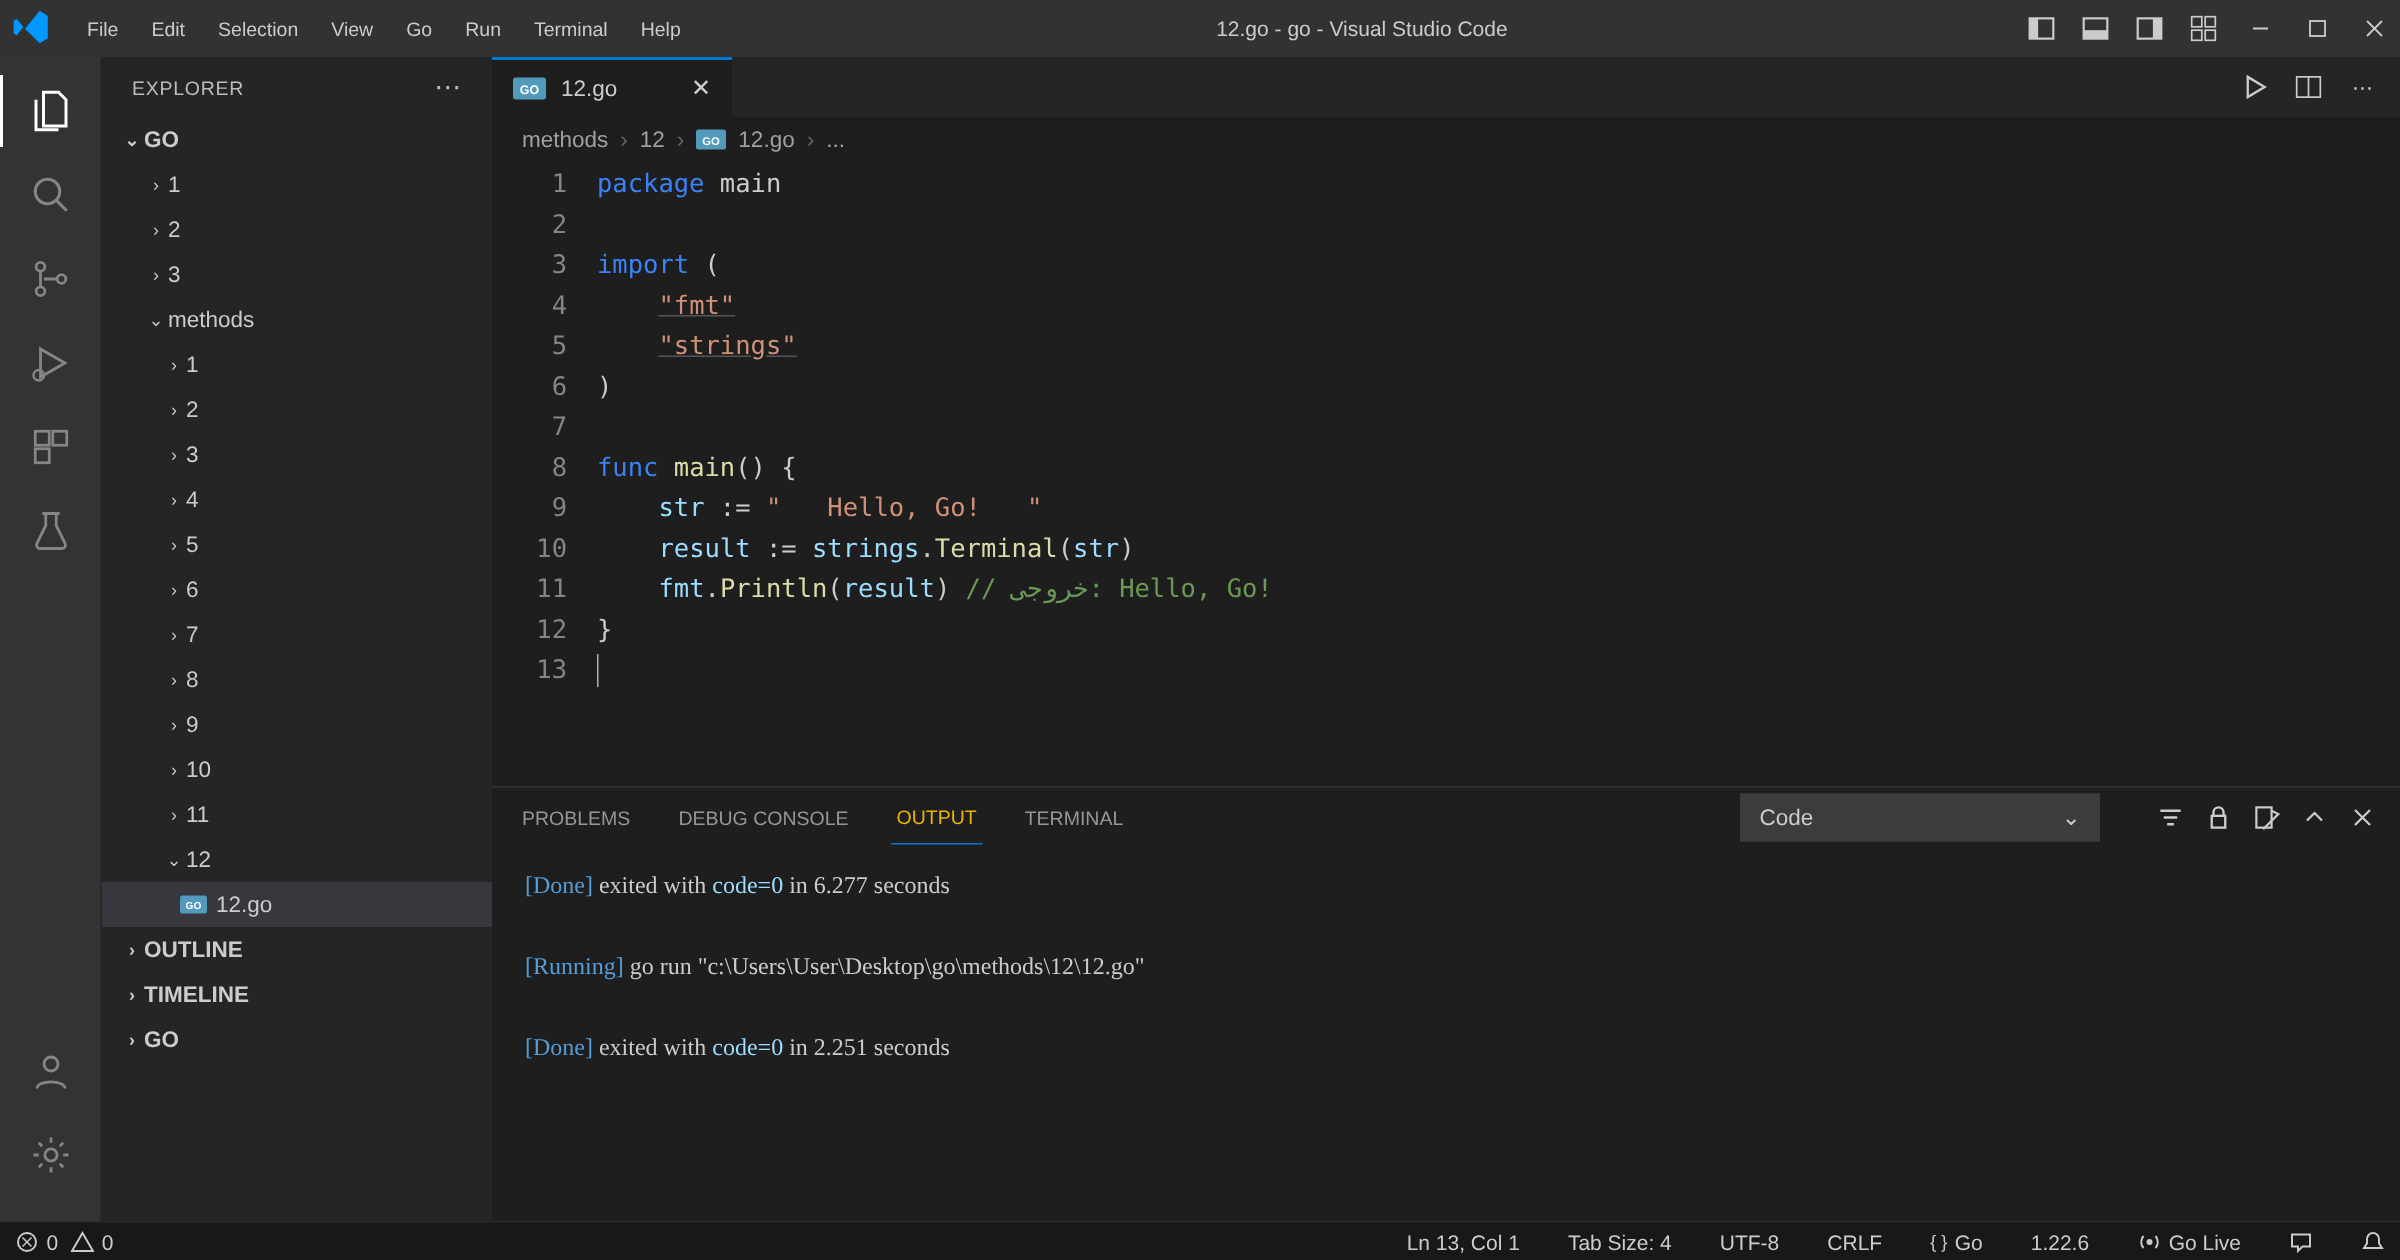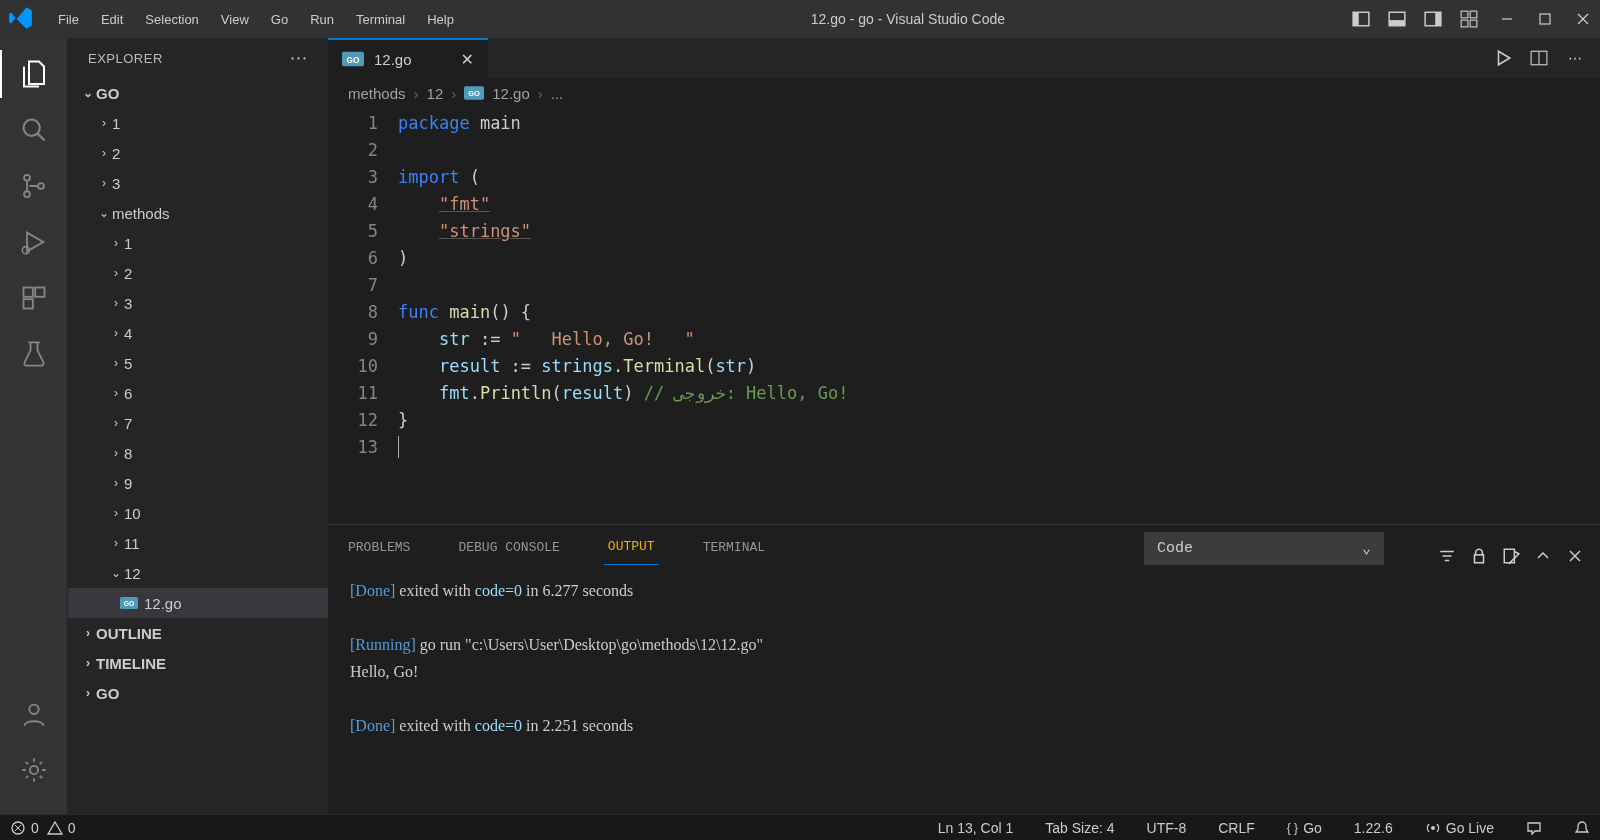--- a/index.html
+++ b/index.html
@@ -151,25 +151,24 @@
 
 .panel {
   height: 290px;
   border-top: 1px solid #333;
   display: flex;
   flex-direction: column;
 }
 .panel-tabs {
   height: 40px;
   display: flex;
-  align-items: flex-end;
+  align-items: center;
   padding: 0 16px;
-  gap: 40px;
+  gap: 24px;
   font-size: 13px;
-  font-family: Liberation Mono, monospace;
 }
 .panel-tab { cursor: pointer; color: #969696; padding: 10px 4px; }
 .panel-tab.active { color: #eab308; border-bottom: 1px solid #0078d4; }
 .panel-select {
   margin-left: auto;
   background: #3c3c3c;
   border: 1px solid #3c3c3c;
   padding: 6px 12px;
   width: 240px;
   display: flex;
@@ -537,21 +536,20 @@
                 <line x1="3" y1="3" x2="13" y2="13" stroke="#ccc" stroke-width="1.5"></line>
                 <line x1="13" y1="3" x2="3" y2="13" stroke="#ccc" stroke-width="1.5"></line>
               </svg>
             </div>
         </div>
       </div>
       <div class="output-body">
         <div><span class="out-blue">[Done]</span><span> exited with </span><span class="out-cyan">code=0</span><span> in </span><span>6.277</span><span> seconds</span></div>
         <div>&nbsp;</div>
         <div><span class="out-blue">[Running]</span><span> go run "c:\Users\User\Desktop\go\methods\12\12.go"</span></div>
-        <div><span>Hello, Go!</span></div>
         <div>&nbsp;</div>
         <div><span class="out-blue">[Done]</span><span> exited with </span><span class="out-cyan">code=0</span><span> in </span><span>2.251</span><span> seconds</span></div>
       </div>
     </div>
   </div>
 </div>
 
 <div class="statusbar">
   <div class="sb-left">
     <div class="sb-item">

